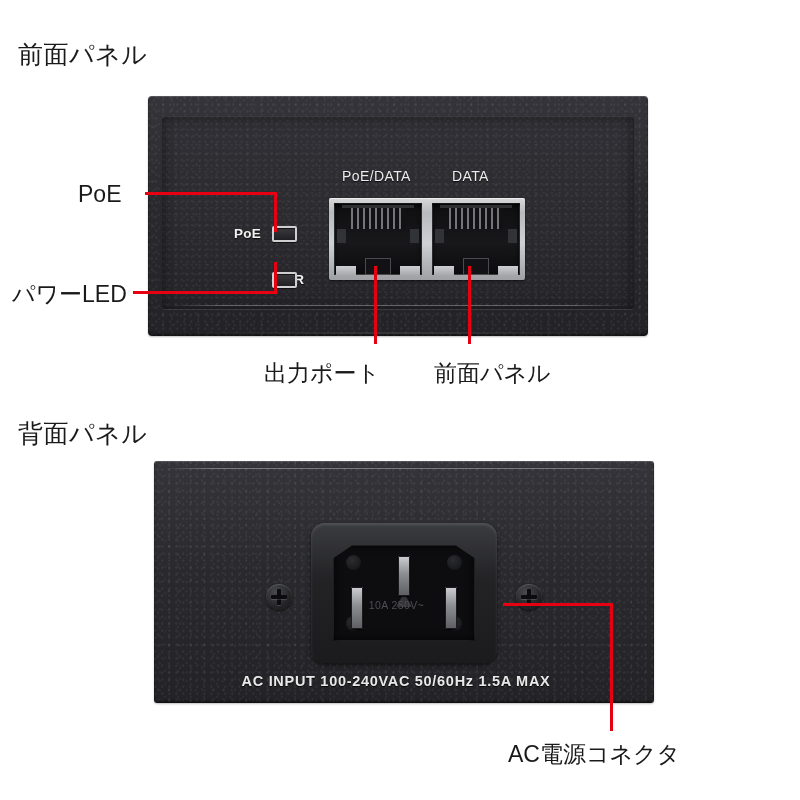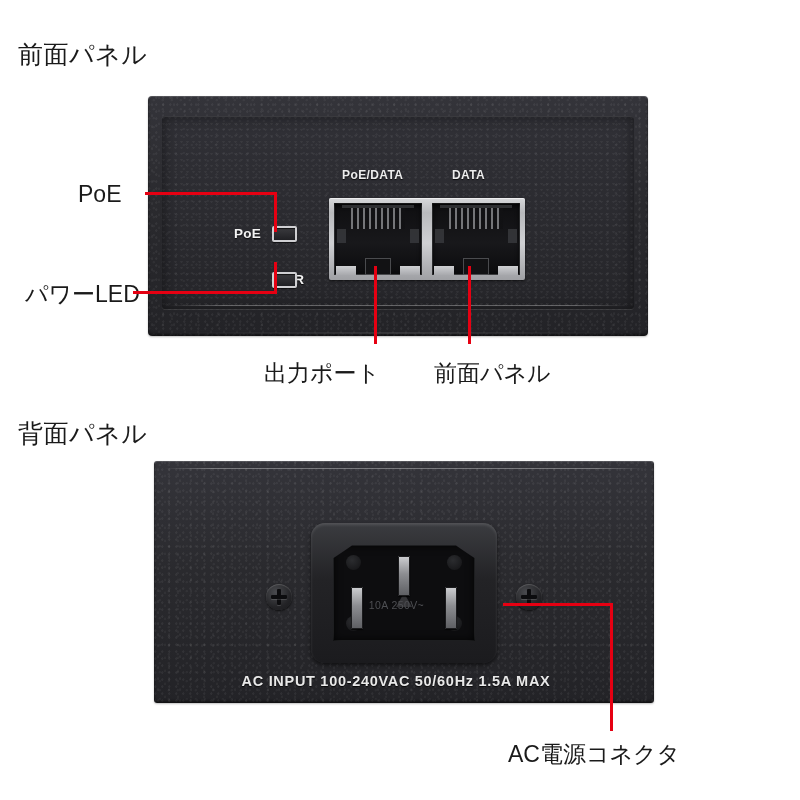--- a/index.html
+++ b/index.html
@@ -76,21 +76,21 @@
   }
   .led-win{
     position:absolute;width:21px;height:12px;border-radius:2px;
     background:linear-gradient(#3a3a3e,#202024);
     border:2px solid #cfcfd2;
     box-shadow:0 1px 1px rgba(0,0,0,.6), inset 0 1px 1px rgba(0,0,0,.7);
   }
 
   
   .port-label{
-    position:absolute;color:#ededed;font-size:12px;font-weight:700;
+    position:absolute;color:#ededed;font-size:14px;font-weight:400;
     letter-spacing:.4px;white-space:nowrap;
     text-shadow:0 1px 1px rgba(0,0,0,.8);
   }
 
   
   #rj45-block{
     position:absolute;left:167px;top:82px;width:196px;height:82px;
     background:linear-gradient(#d8d9db 0%,#b9babd 18%,#cfd0d3 55%,#9fa0a4 100%);
     border-radius:2px;
     box-shadow:0 1px 2px rgba(0,0,0,.6), inset 0 1px 0 rgba(255,255,255,.55);
@@ -239,21 +239,21 @@
         <span class="key"></span>
       </div>
     </div>
   </div>
 </div>
 
 <div class="abs callout" style="left:78px;top:181px;">PoE</div>
 <div class="abs lead-h" style="left:145px;top:192px;width:132px;"></div>
 <div class="abs lead-v" style="left:274px;top:192px;height:40px;"></div>
 
-<div class="abs callout two-line" style="left:12px;top:280px;margin-left:13px;">
+<div class="abs callout two-line" style="left:12px;top:280px;">
   <div>パワーLED</div>
 </div>
 <div class="abs lead-h" style="left:133px;top:291px;width:144px;"></div>
 <div class="abs lead-v" style="left:274px;top:262px;height:32px;"></div>
 
 <div class="abs lead-v" style="left:374px;top:266px;height:78px;"></div>
 <div class="abs callout" style="left:264px;top:360px;text-align:right;">出力ポート</div>
 
 <div class="abs lead-v" style="left:468px;top:266px;height:78px;"></div>
 <div class="abs callout" style="left:434px;top:360px;">前面パネル</div>

